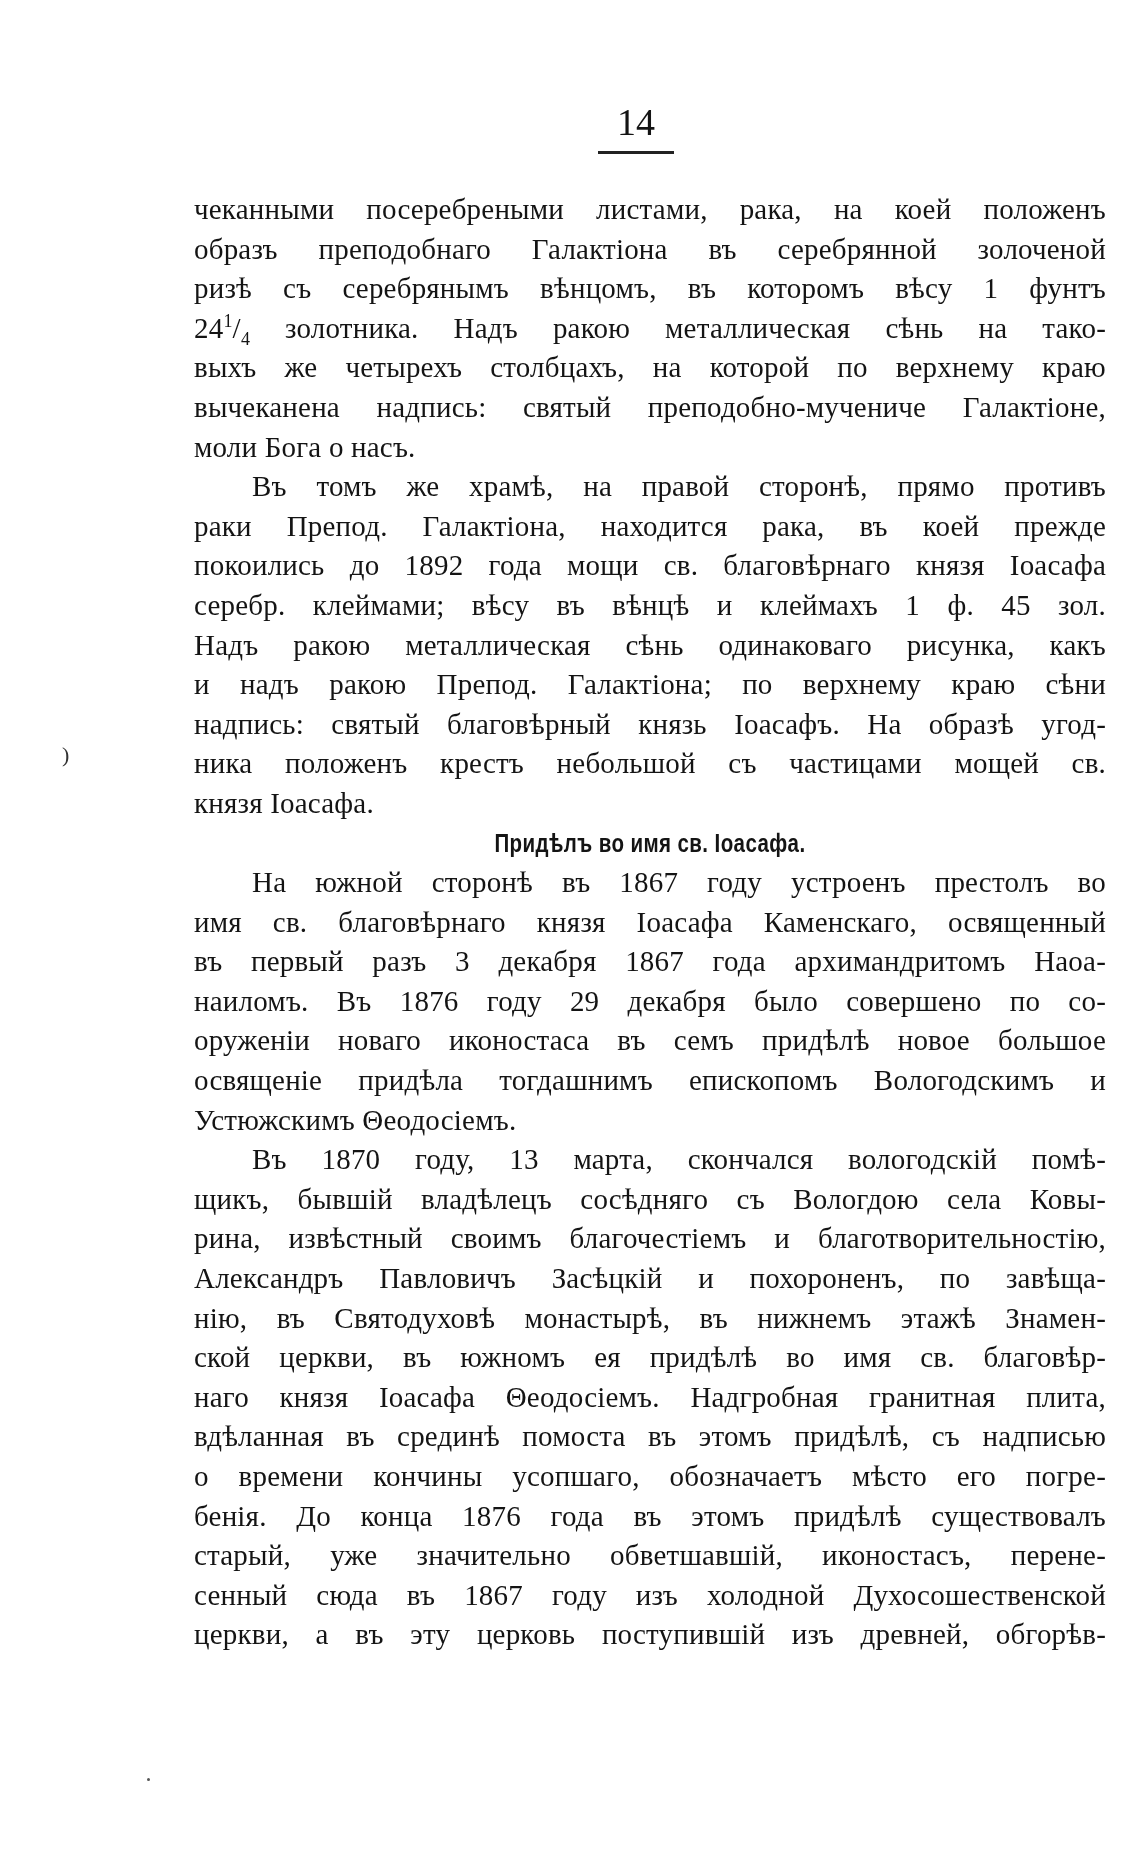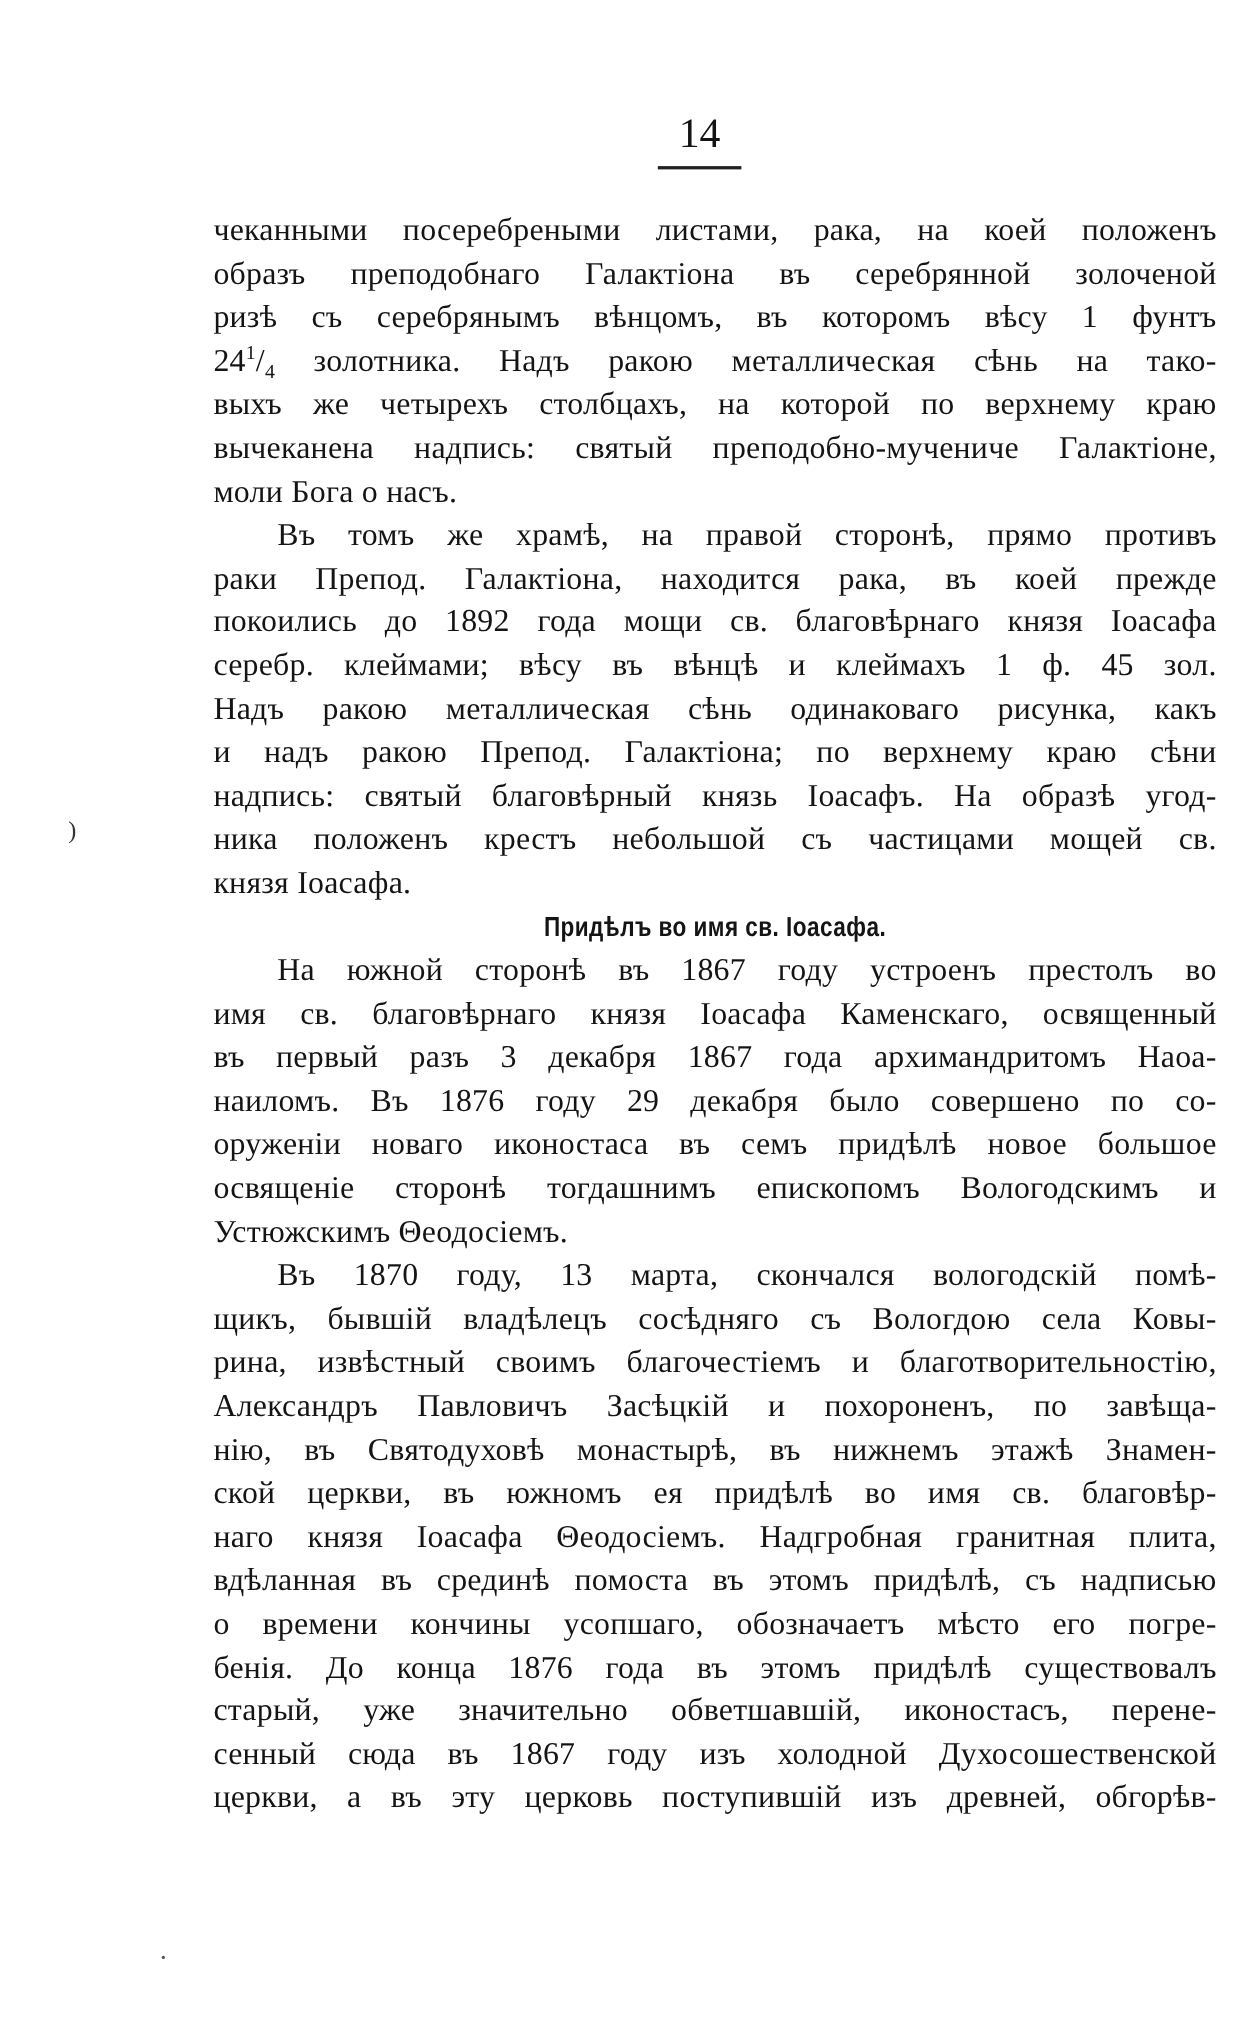--- a/index.html
+++ b/index.html
@@ -49,21 +49,21 @@
       <div class="line"><span>ника положенъ крестъ небольшой съ частицами мощей св.</span></div>
       <div class="line last"><span>князя Іоасафа.</span></div>
     </div>
   <div class="line heading">Придѣлъ во имя св. Іоасафа.</div>
   <div>
       <div class="line indent"><span>На южной сторонѣ въ 1867 году устроенъ престолъ во</span></div>
       <div class="line"><span>имя св. благовѣрнаго князя Іоасафа Каменскаго, освященный</span></div>
       <div class="line"><span>въ первый разъ 3 декабря 1867 года архимандритомъ Наоа-</span></div>
       <div class="line"><span>наиломъ. Въ 1876 году 29 декабря было совершено по со-</span></div>
       <div class="line"><span>оруженіи новаго иконостаса въ семъ придѣлѣ новое большое</span></div>
-      <div class="line"><span>освященіе сторонѣ тогдашнимъ епископомъ Вологодскимъ и</span></div>
+      <div class="line"><span>освященіе придѣла тогдашнимъ епископомъ Вологодскимъ и</span></div>
       <div class="line last"><span>Устюжскимъ Θеодосіемъ.</span></div>
     </div>
   <div>
       <div class="line indent"><span>Въ 1870 году, 13 марта, скончался вологодскій помѣ-</span></div>
       <div class="line"><span>щикъ, бывшій владѣлецъ сосѣдняго съ Вологдою села Ковы-</span></div>
       <div class="line"><span>рина, извѣстный своимъ благочестіемъ и благотворительностію,</span></div>
       <div class="line"><span class="it">Александръ Павловичъ Засѣцкій</span><span> и похороненъ, по завѣща-</span></div>
       <div class="line"><span>нію, въ Святодуховѣ монастырѣ, въ нижнемъ этажѣ Знамен-</span></div>
       <div class="line"><span>ской церкви, въ южномъ ея придѣлѣ во имя св. благовѣр-</span></div>
       <div class="line"><span>наго князя Іоасафа Θеодосіемъ. Надгробная гранитная плита,</span></div>

